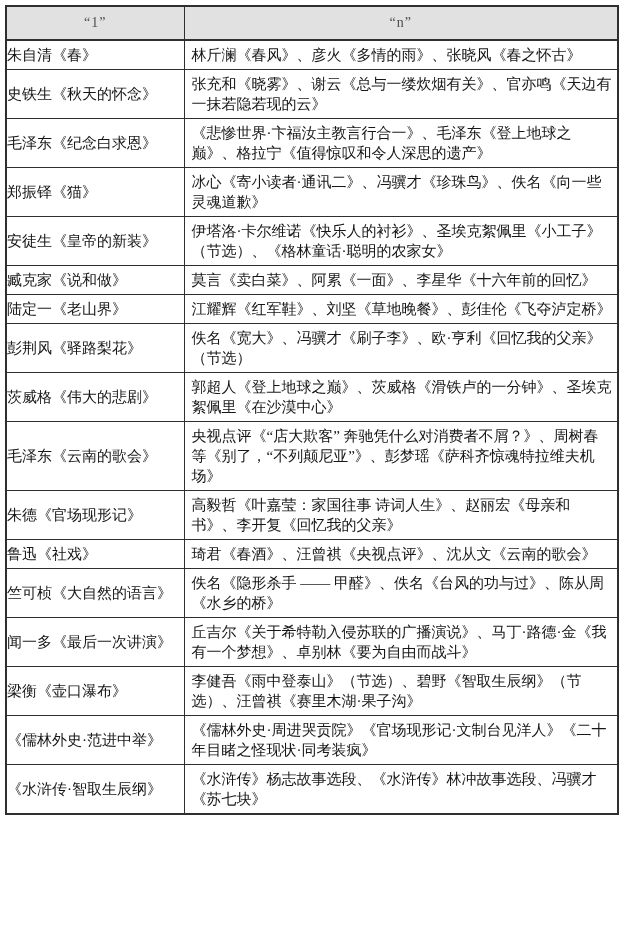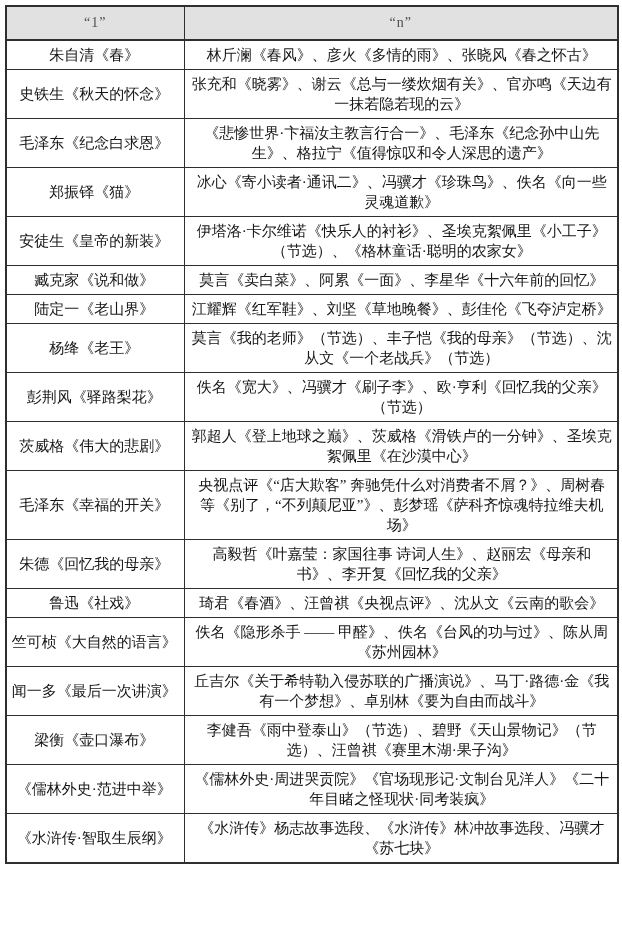--- a/index.html
+++ b/index.html
@@ -38,26 +38,26 @@
     letter-spacing: 1px;
   }
   td {
     border: 1px solid #2f2f2f;
     font-size: 15px;
     line-height: 20px;
     vertical-align: middle;
     padding: 4px 6px;
   }
   td.c1 {
-    text-align: center;
+    text-align: left;
     padding-left: 0;
     padding-right: 2px;
   }
   td.c2 {
-    text-align: center;
+    text-align: left;
     padding-left: 7px;
     padding-right: 5px;
   }
 </style>
 </head>
 <body>
 
 <div class="page">
   <table class="reading-table">
     <colgroup>
@@ -74,73 +74,69 @@
       <tr>
           <td class="c1">朱自清《春》</td>
           <td class="c2">林斤澜《春风》、彦火《多情的雨》、张晓风《春之怀古》</td>
         </tr>
       <tr>
           <td class="c1">史铁生《秋天的怀念》</td>
           <td class="c2">张充和《晓雾》、谢云《总与一缕炊烟有关》、官亦鸣《天边有一抹若隐若现的云》</td>
         </tr>
       <tr>
           <td class="c1">毛泽东《纪念白求恩》</td>
-          <td class="c2">《悲惨世界·卞福汝主教言行合一》、毛泽东《纪念孙中山先生》、格拉宁《值得惊叹和令人深思的遗产》</td>
+          <td class="c2">《悲惨世界·卞福汝主教言行合一》、毛泽东《登上地球之巅》、格拉宁《值得惊叹和令人深思的遗产》</td>
         </tr>
       <tr>
           <td class="c1">郑振铎《猫》</td>
           <td class="c2">冰心《寄小读者·通讯二》、冯骥才《珍珠鸟》、佚名《向一些灵魂道歉》</td>
         </tr>
       <tr>
           <td class="c1">安徒生《皇帝的新装》</td>
           <td class="c2">伊塔洛·卡尔维诺《快乐人的衬衫》、圣埃克絮佩里《小工子》（节选）、《格林童话·聪明的农家女》</td>
         </tr>
       <tr>
           <td class="c1">臧克家《说和做》</td>
           <td class="c2">莫言《卖白菜》、阿累《一面》、李星华《十六年前的回忆》</td>
         </tr>
       <tr>
           <td class="c1">陆定一《老山界》</td>
           <td class="c2">江耀辉《红军鞋》、刘坚《草地晚餐》、彭佳伦《飞夺泸定桥》</td>
         </tr>
       <tr>
-          <td class="c1">杨绛《老王》</td>
-          <td class="c2">莫言《我的老师》（节选）、丰子恺《我的母亲》（节选）、沈从文《一个老战兵》（节选）</td>
-        </tr>
-      <tr>
           <td class="c1">彭荆风《驿路梨花》</td>
           <td class="c2">佚名《宽大》、冯骥才《刷子李》、欧·亨利《回忆我的父亲》（节选）</td>
         </tr>
       <tr>
           <td class="c1">茨威格《伟大的悲剧》</td>
           <td class="c2">郭超人《登上地球之巅》、茨威格《滑铁卢的一分钟》、圣埃克絮佩里《在沙漠中心》</td>
         </tr>
       <tr>
-          <td class="c1">毛泽东《幸福的开关》</td>
+          <td class="c1">毛泽东《云南的歌会》</td>
           <td class="c2">央视点评《“店大欺客” 奔驰凭什么对消费者不屑？》、周树春等《别了，“不列颠尼亚”》、彭梦瑶《萨科齐惊魂特拉维夫机场》</td>
         </tr>
       <tr>
-          <td class="c1">朱德《回忆我的母亲》</td>
+          <td class="c1">朱德《官场现形记》</td>
           <td class="c2">高毅哲《叶嘉莹：家国往事 诗词人生》、赵丽宏《母亲和书》、李开复《回忆我的父亲》</td>
         </tr>
       <tr>
           <td class="c1">鲁迅《社戏》</td>
           <td class="c2">琦君《春酒》、汪曾祺《央视点评》、沈从文《云南的歌会》</td>
         </tr>
       <tr>
           <td class="c1">竺可桢《大自然的语言》</td>
-          <td class="c2">佚名《隐形杀手 —— 甲醛》、佚名《台风的功与过》、陈从周《苏州园林》</td>
+          <td class="c2">佚名《隐形杀手 —— 甲醛》、佚名《台风的功与过》、陈从周《水乡的桥》</td>
         </tr>
       <tr>
           <td class="c1">闻一多《最后一次讲演》</td>
           <td class="c2">丘吉尔《关于希特勒入侵苏联的广播演说》、马丁·路德·金《我有一个梦想》、卓别林《要为自由而战斗》</td>
         </tr>
       <tr>
           <td class="c1">梁衡《壶口瀑布》</td>
-          <td class="c2">李健吾《雨中登泰山》（节选）、碧野《天山景物记》（节选）、汪曾祺《赛里木湖·果子沟》</td>
+          <td class="c2">李健吾《雨中登泰山》（节选）、碧野《智取生辰纲》（节选）、汪曾祺《赛里木湖·果子沟》</td>
         </tr>
       <tr>
           <td class="c1">《儒林外史·范进中举》</td>
           <td class="c2">《儒林外史·周进哭贡院》《官场现形记·文制台见洋人》《二十年目睹之怪现状·同考装疯》</td>
         </tr>
       <tr>
           <td class="c1">《水浒传·智取生辰纲》</td>
           <td class="c2">《水浒传》杨志故事选段、《水浒传》林冲故事选段、冯骥才《苏七块》</td>
         </tr>
 

